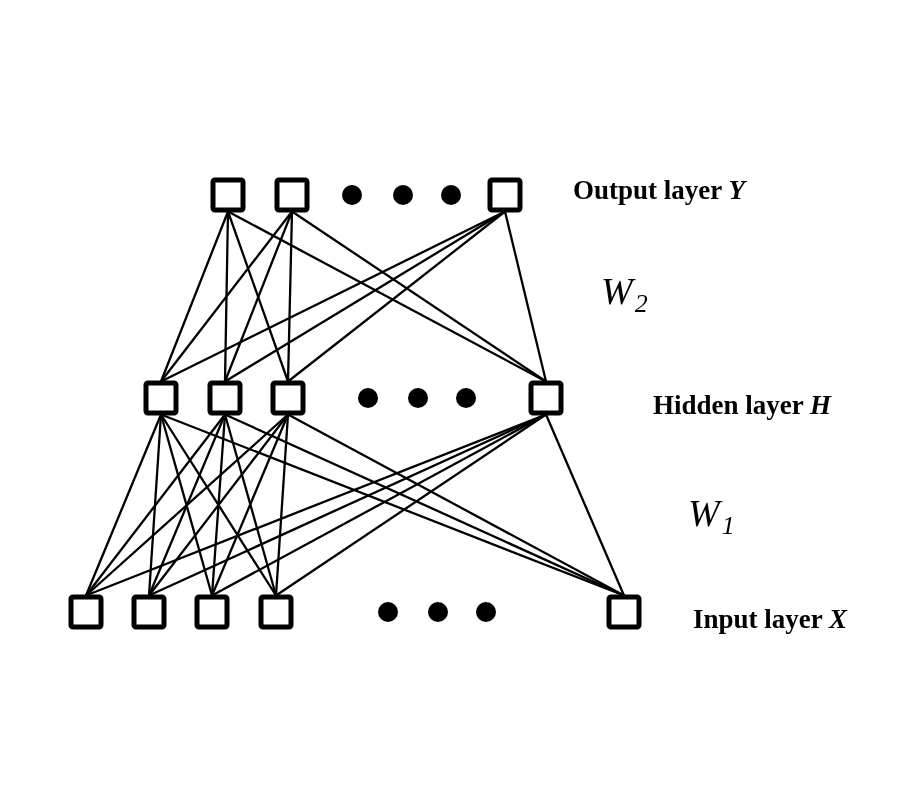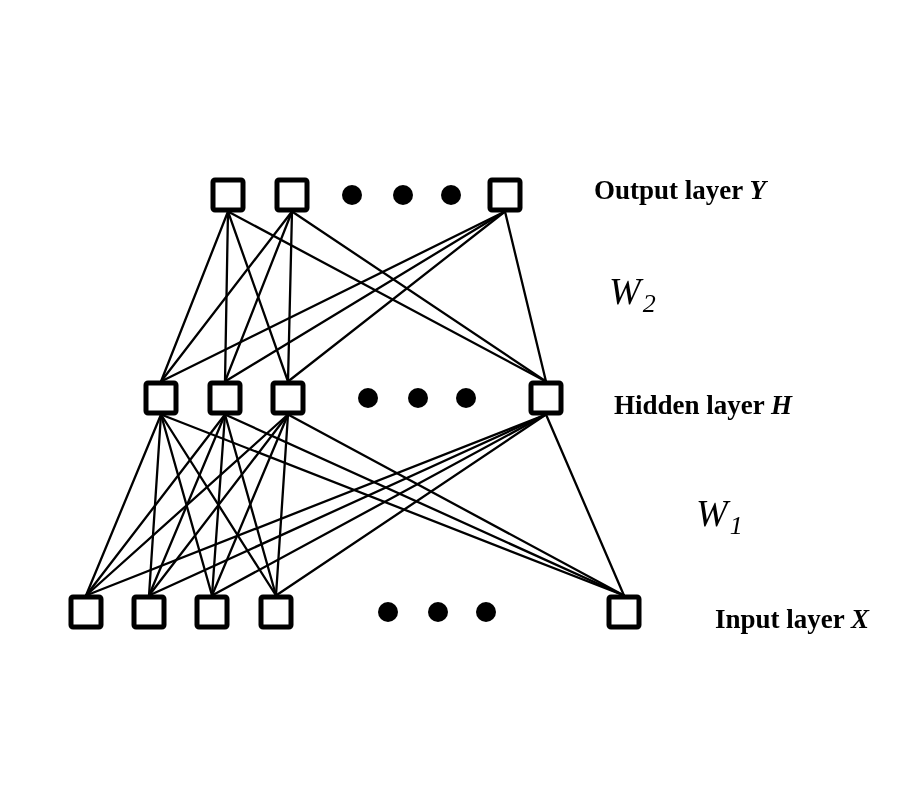--- a/index.html
+++ b/index.html
@@ -33,21 +33,20 @@
       font-style: italic;
     }
     .weight-label {
       position: absolute;
       font-family: "Liberation Serif", serif;
       font-style: italic;
       font-size: 38px;
       color: #000000;
       white-space: nowrap;
       line-height: 1;
-      margin-left: 8px;
     }
     .weight-label sub {
       font-size: 26px;
       vertical-align: -8px;
       margin-left: 2px;
     }
   </style>
 </head>
 <body>
 
@@ -106,29 +105,29 @@
       <circle cx="451" cy="195" r="10" fill="#000000"></circle>
       <circle cx="368" cy="398" r="10" fill="#000000"></circle>
       <circle cx="418" cy="398" r="10" fill="#000000"></circle>
       <circle cx="466" cy="398" r="10" fill="#000000"></circle>
       <circle cx="388" cy="612" r="10" fill="#000000"></circle>
       <circle cx="438" cy="612" r="10" fill="#000000"></circle>
       <circle cx="486" cy="612" r="10" fill="#000000"></circle>
     </g>
 </svg>
 
-<div class="layer-label" style="left:594px; top:177px;">
+<div class="layer-label" style="left:573px; top:177px;">
   <span>Output layer </span><span class="var">Y</span>
 </div>
 
-<div class="layer-label" style="left:614px; top:392px;">
+<div class="layer-label" style="left:653px; top:392px;">
   <span>Hidden layer </span><span class="var">H</span>
 </div>
 
-<div class="layer-label" style="left:715px; top:606px;">
+<div class="layer-label" style="left:693px; top:606px;">
   <span>Input layer </span><span class="var">X</span>
 </div>
 
 <div class="weight-label" style="left:601px; top:272px;">
   <span>W</span><sub>2</sub>
 </div>
 
 <div class="weight-label" style="left:688px; top:494px;">
   <span>W</span><sub>1</sub>
 </div>

